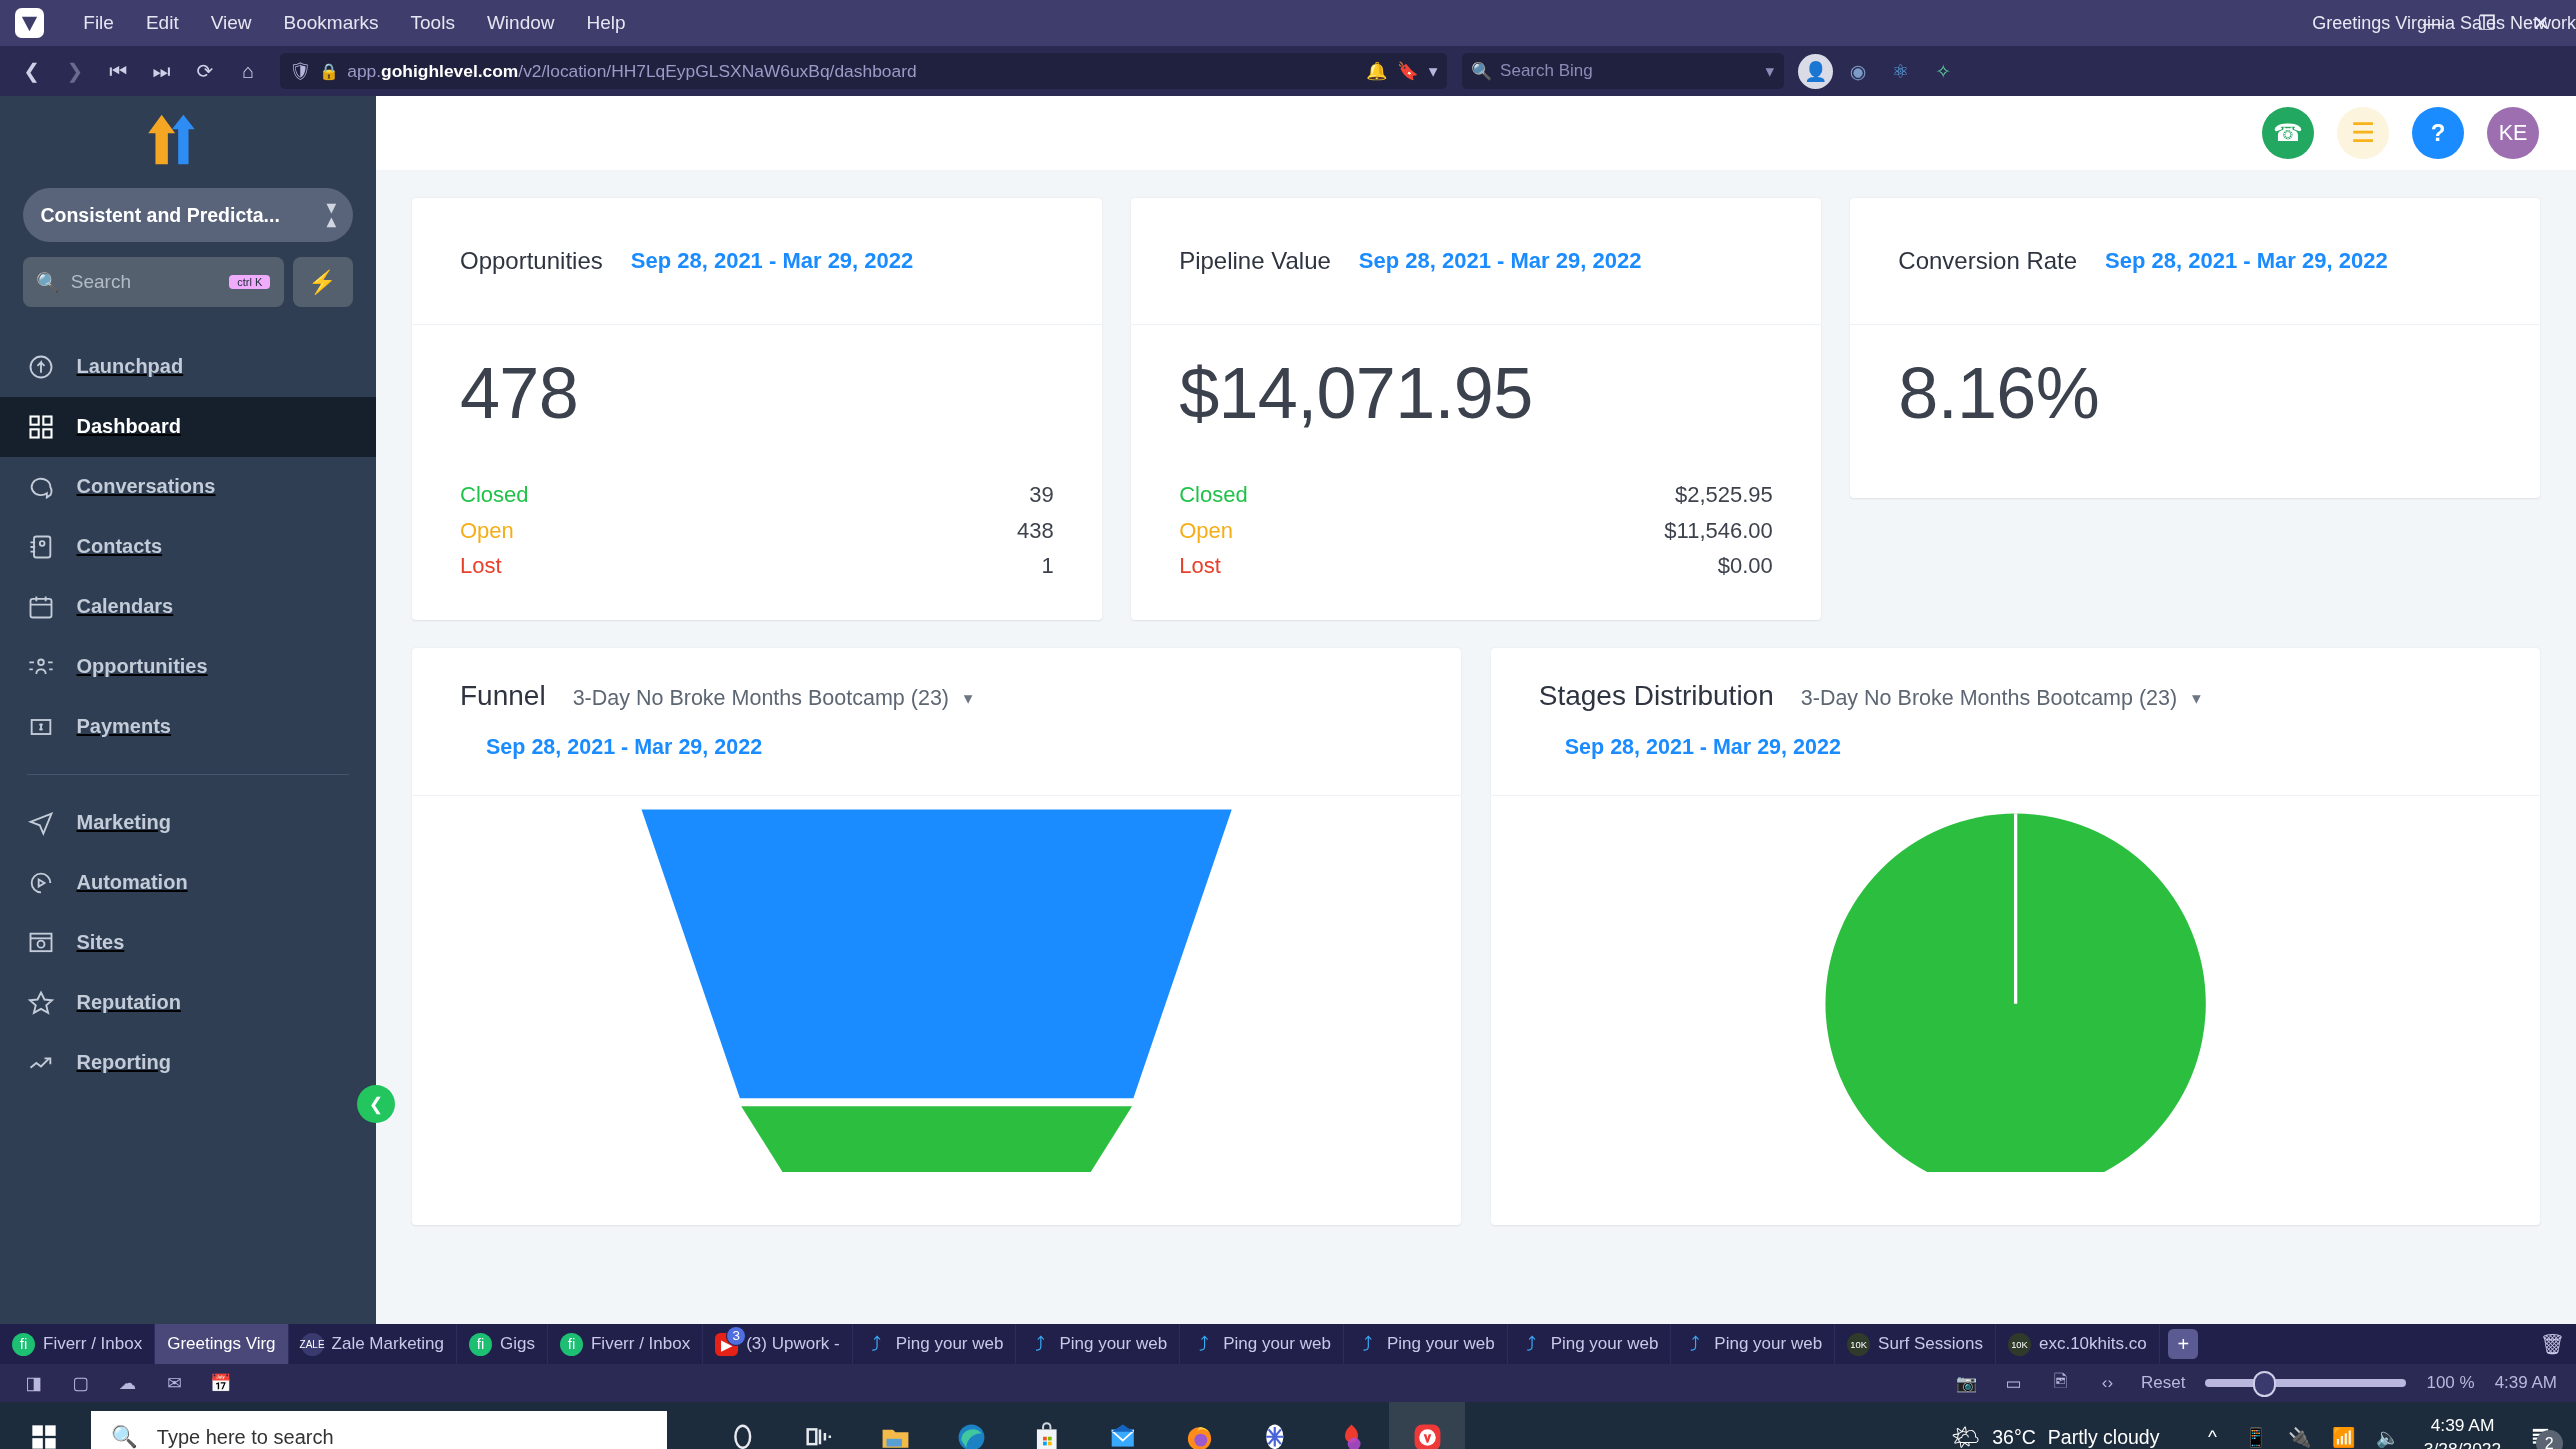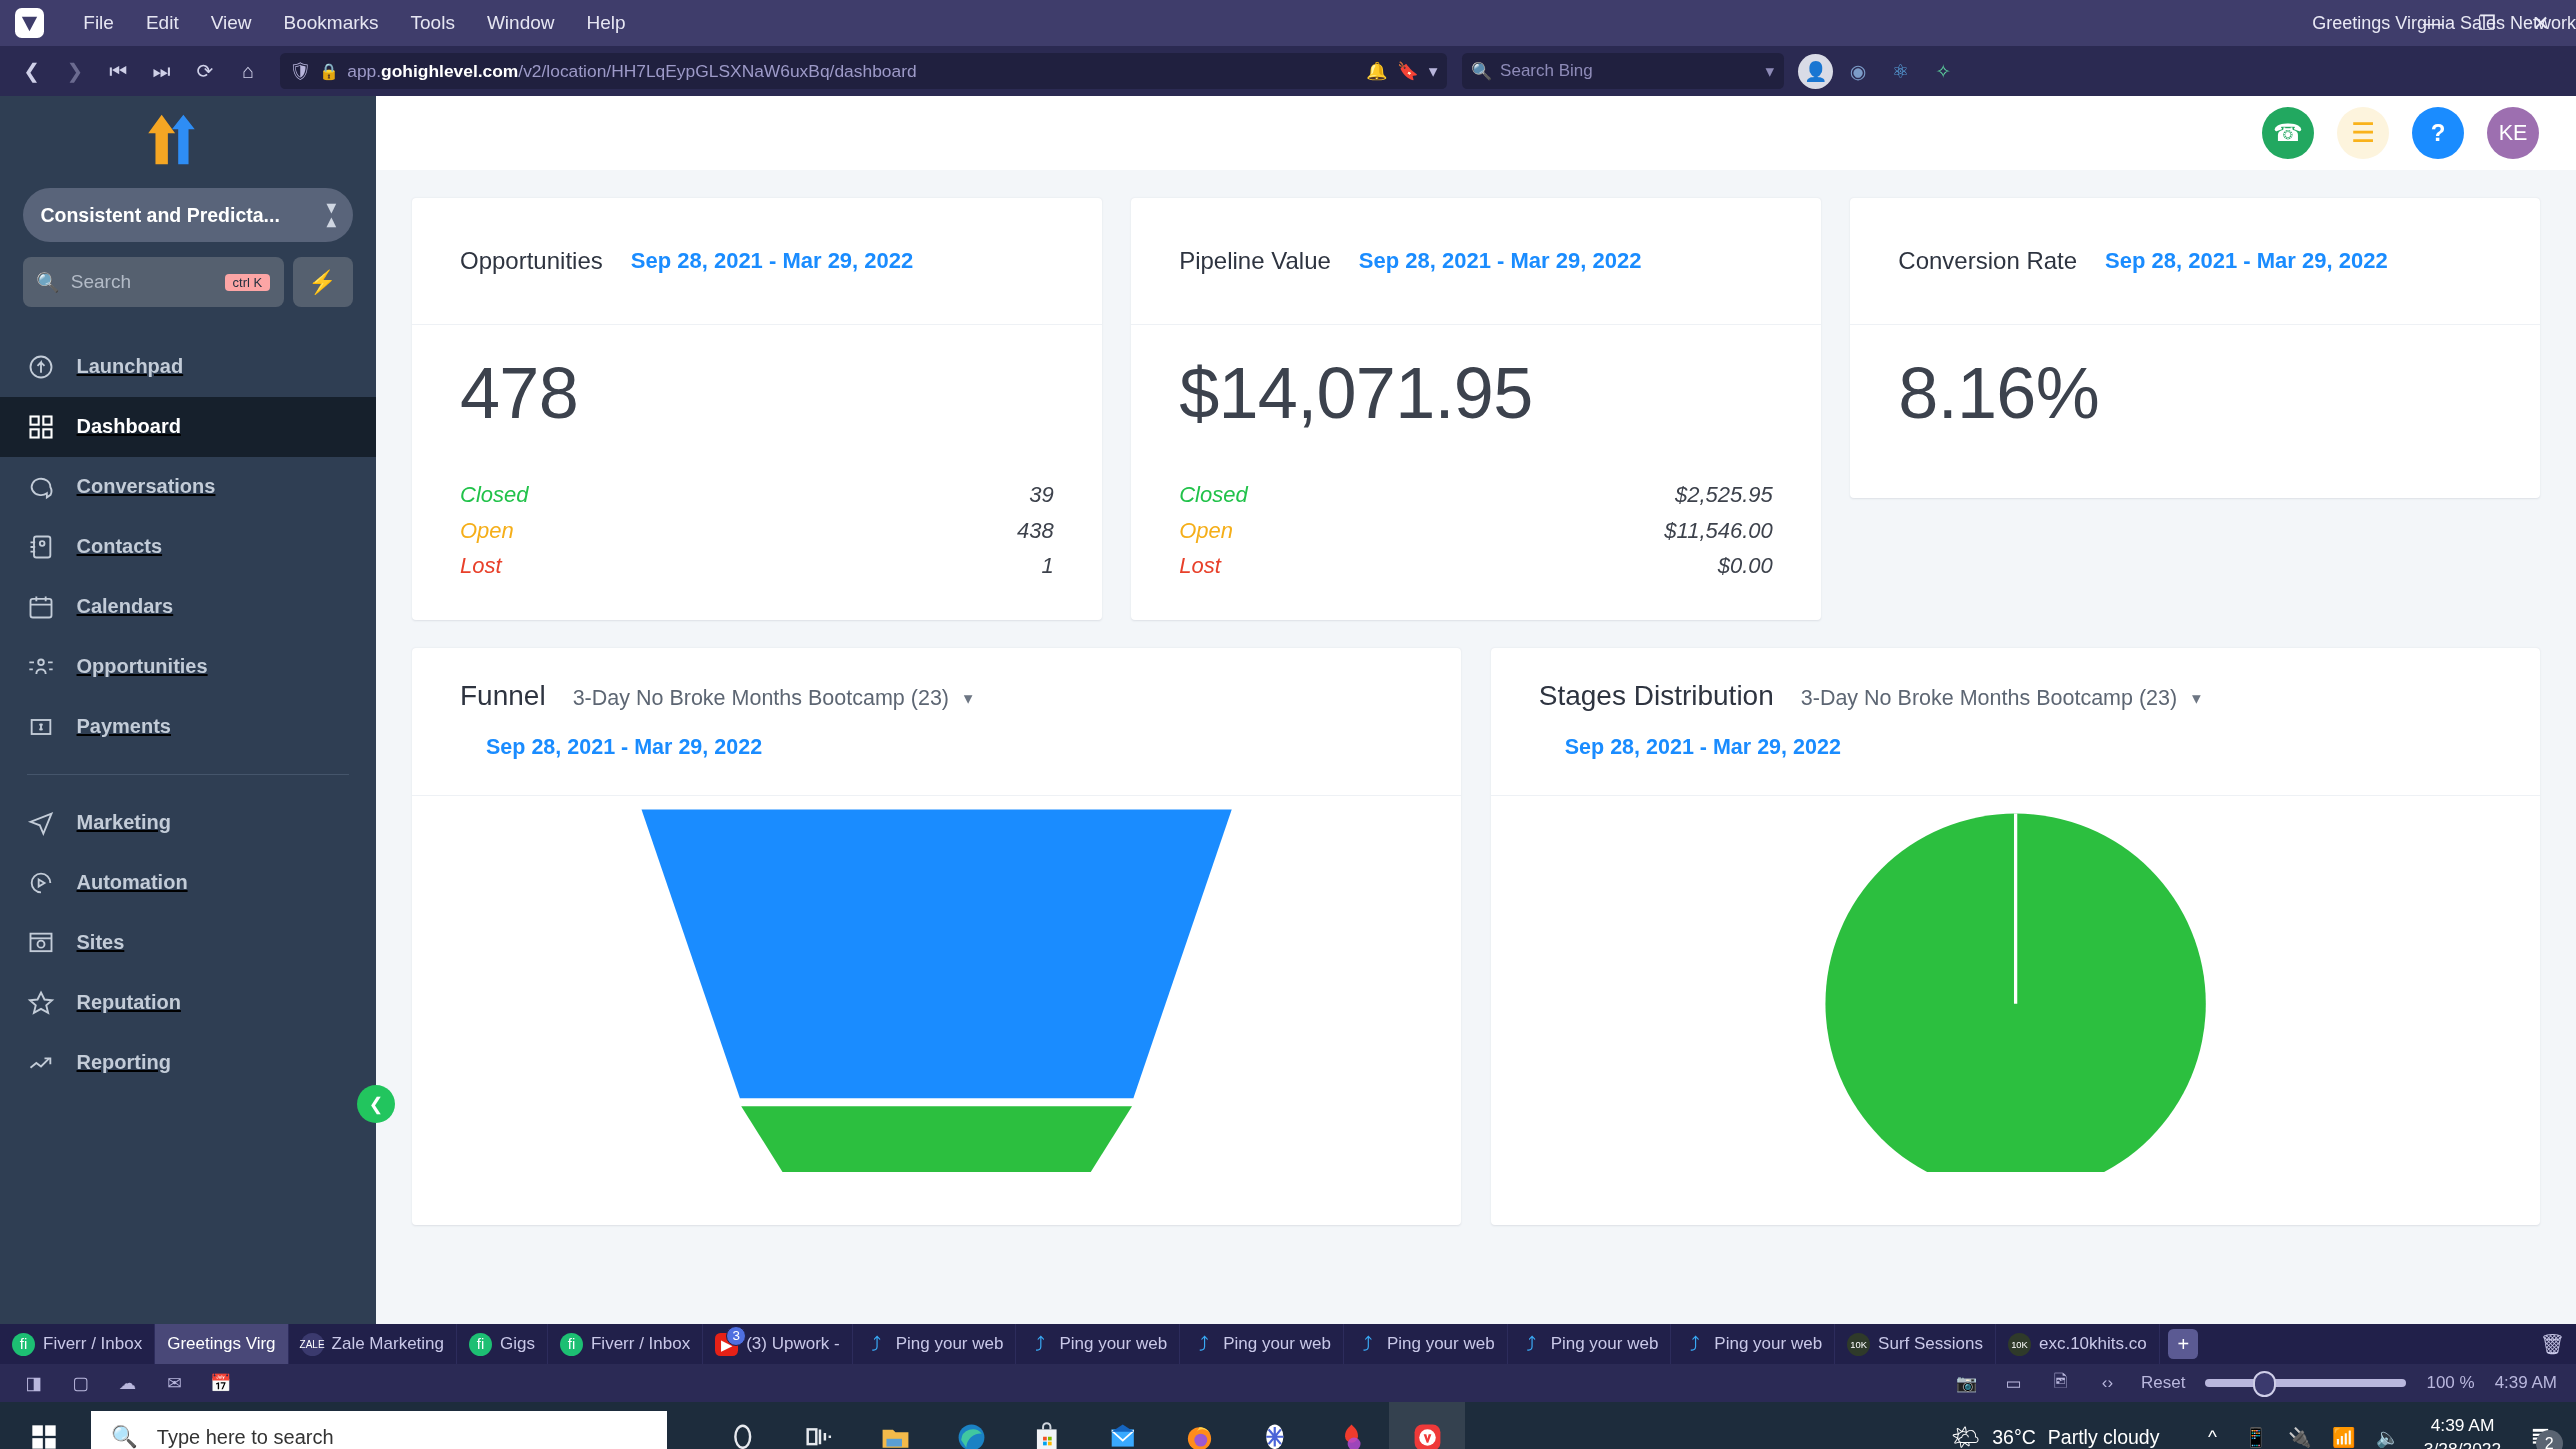--- a/index.html
+++ b/index.html
@@ -54,21 +54,21 @@
   .sb-logo svg { width:62px; height:59px; }
   .acct { margin:5.4px 23px 0 23px; height:54px; background:#59647a;
     border-radius:27px; display:flex; align-items:center; padding:0 17.4px;
     justify-content:space-between; }
   .acct span { color:#fff; font-size:19.5px; font-weight:bold; }
   .acct .chev { color:#cfd6e2; font-size:17.4px; line-height:.8; text-align:center; }
   .sb-search-row { display:flex; margin:14.8px 23px 0 23px; gap:9.4px; }
   .sb-search { flex:1; height:50px; background:#55606f; border-radius:8px;
     display:flex; align-items:center; padding:0 13.4px; gap:10.7px; }
   .sb-search .ph { color:#b3bbc7; font-size:19px; flex:1; }
-  .kbd { background:#fca5a5; color:#24303f; font-size:13px; border-radius:4px;
+  .kbd { background:#f0abfc; color:#24303f; font-size:11px; border-radius:4px;
     padding:1px 8px; }
   .sb-bolt { width:60px; height:50px; background:#55606f; border-radius:8px;
     display:flex; align-items:center; justify-content:center; color:#35d99a;
     font-size:23px; }
   .nav { margin-top:29.5px;text-decoration:underline; }
   .nav-item { height:60px; display:flex; align-items:center; padding-left:25.5px;
     gap:20px; color:#c3ccd8; font-size:20px; font-weight:bold; }
   .nav-item.active { background:#16202c; color:#fff; }
   .nav-item .ni { width:31px; height:31px; display:flex; align-items:center;
     justify-content:center; }
@@ -89,21 +89,21 @@
   .grid3 { display:flex; gap:29.5px; padding:28px 36px 0 36px; }
   .card { background:#fff; border-radius:4px; flex:1;
     box-shadow:0 0.7px 2px rgba(30,40,60,.10); }
   .card-head { padding:24px 48px 24px 48px; display:flex; align-items:center;
     gap:28px; border-bottom:1.3px solid #eef1f5; min-height:127px; }
   .card-title { font-size:24px; color:#2e3440; font-weight:400; }
   .card-date { font-size:22px; color:#1a8cff; font-weight:bold; white-space:nowrap; }
   .card-body { padding:23px 48px 36px 48px; }
   .bignum { font-size:72px; font-weight:300; color:#3c424d; text-align:left;
     letter-spacing:-0.7px; line-height:1.25; }
-  .rows { margin-top:39px;font-style:italic; }
+  .rows { margin-top:39px; }
   .kv { display:flex; justify-content:space-between; font-size:22px;
     line-height:1.62; }
   .kv .k.closed { color:#21c24a; }
   .kv .k.open   { color:#f5ae18; }
   .kv .k.lost   { color:#e8402a; }
   .kv .v { color:#3d424c; }
 
   .grid2 { display:flex; gap:29.5px; padding:28px 36px 0 36px; }
   .chart-card { background:#fff; border-radius:4px; flex:1;
     box-shadow:0 0.7px 2px rgba(30,40,60,.10); height:577px; overflow:hidden; }

